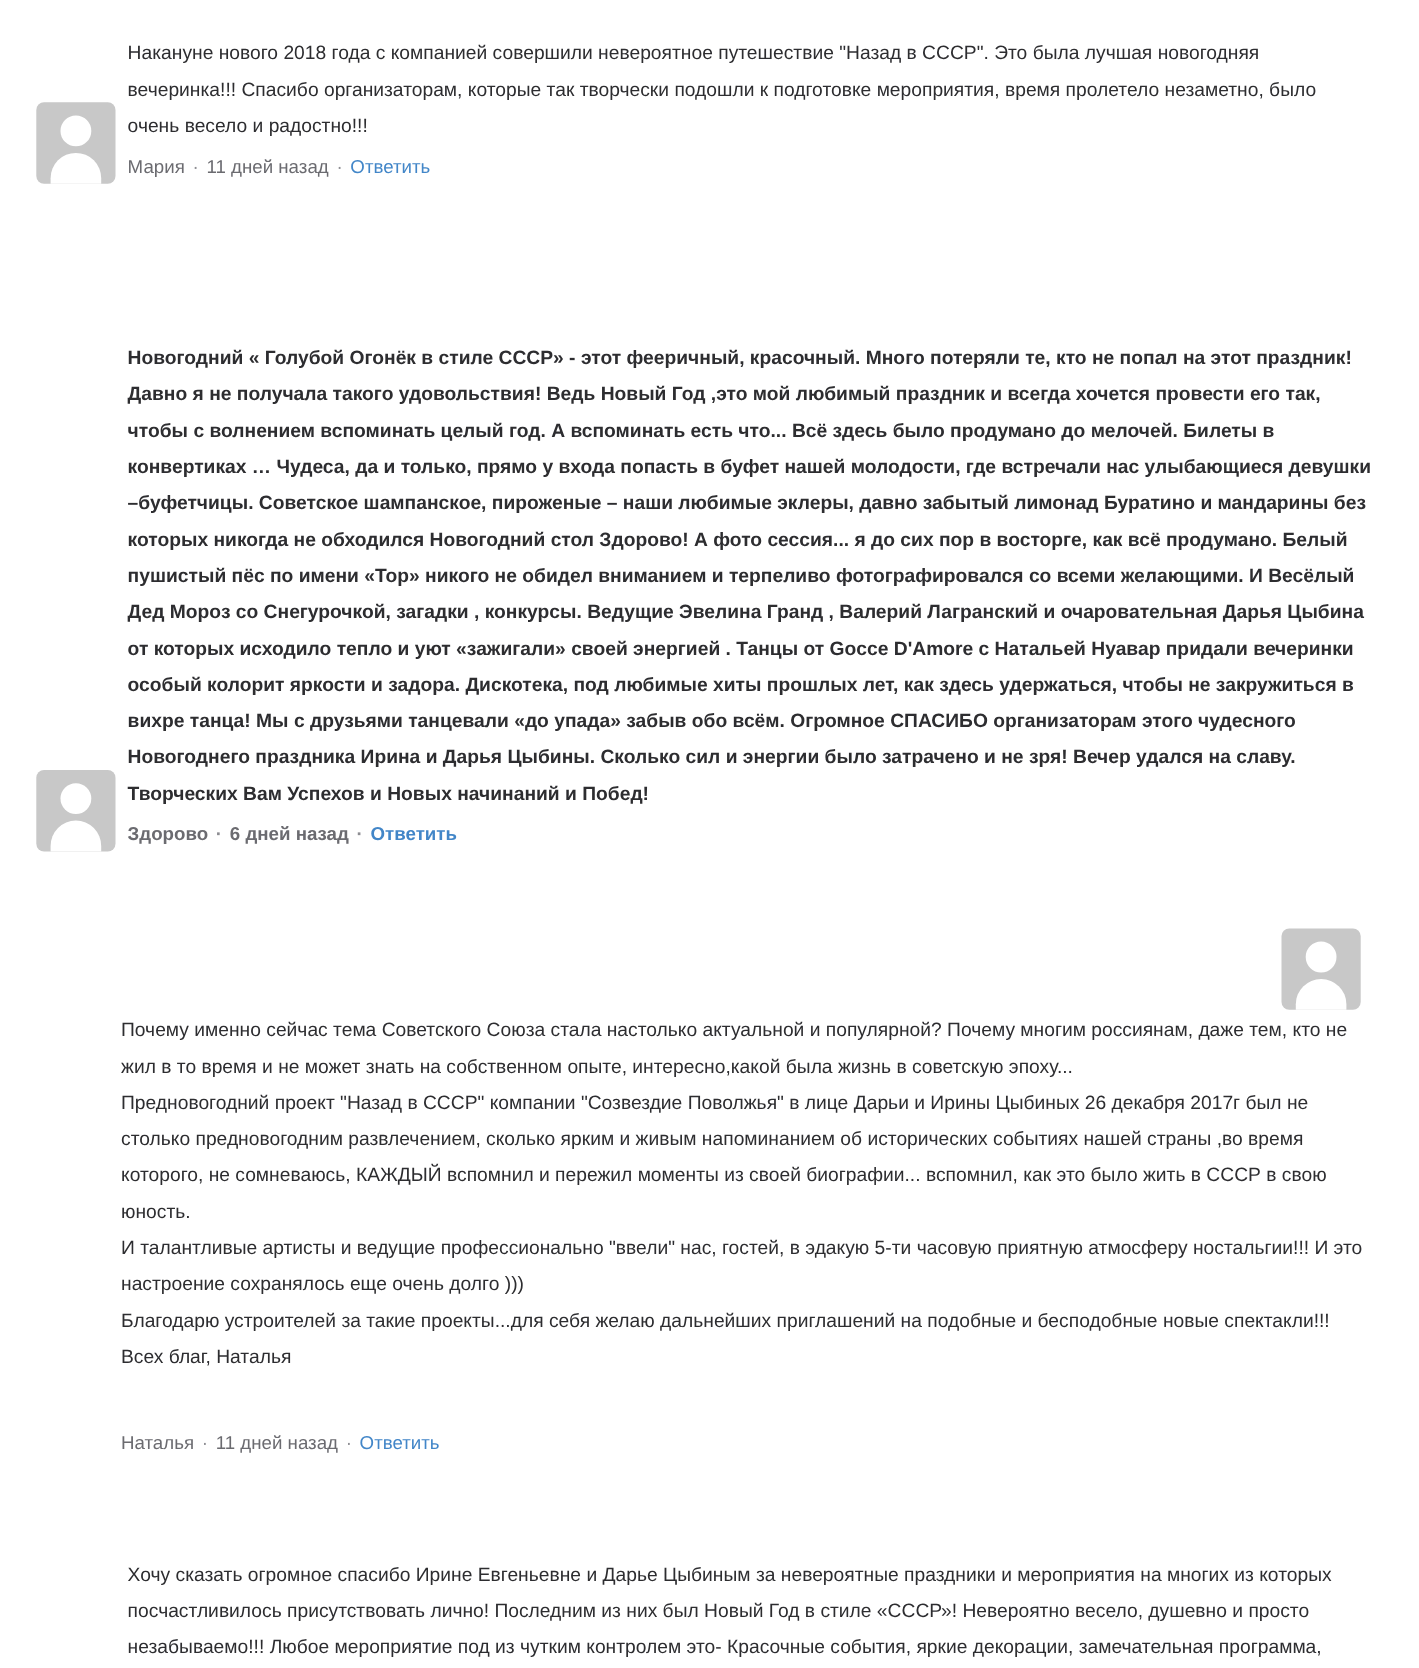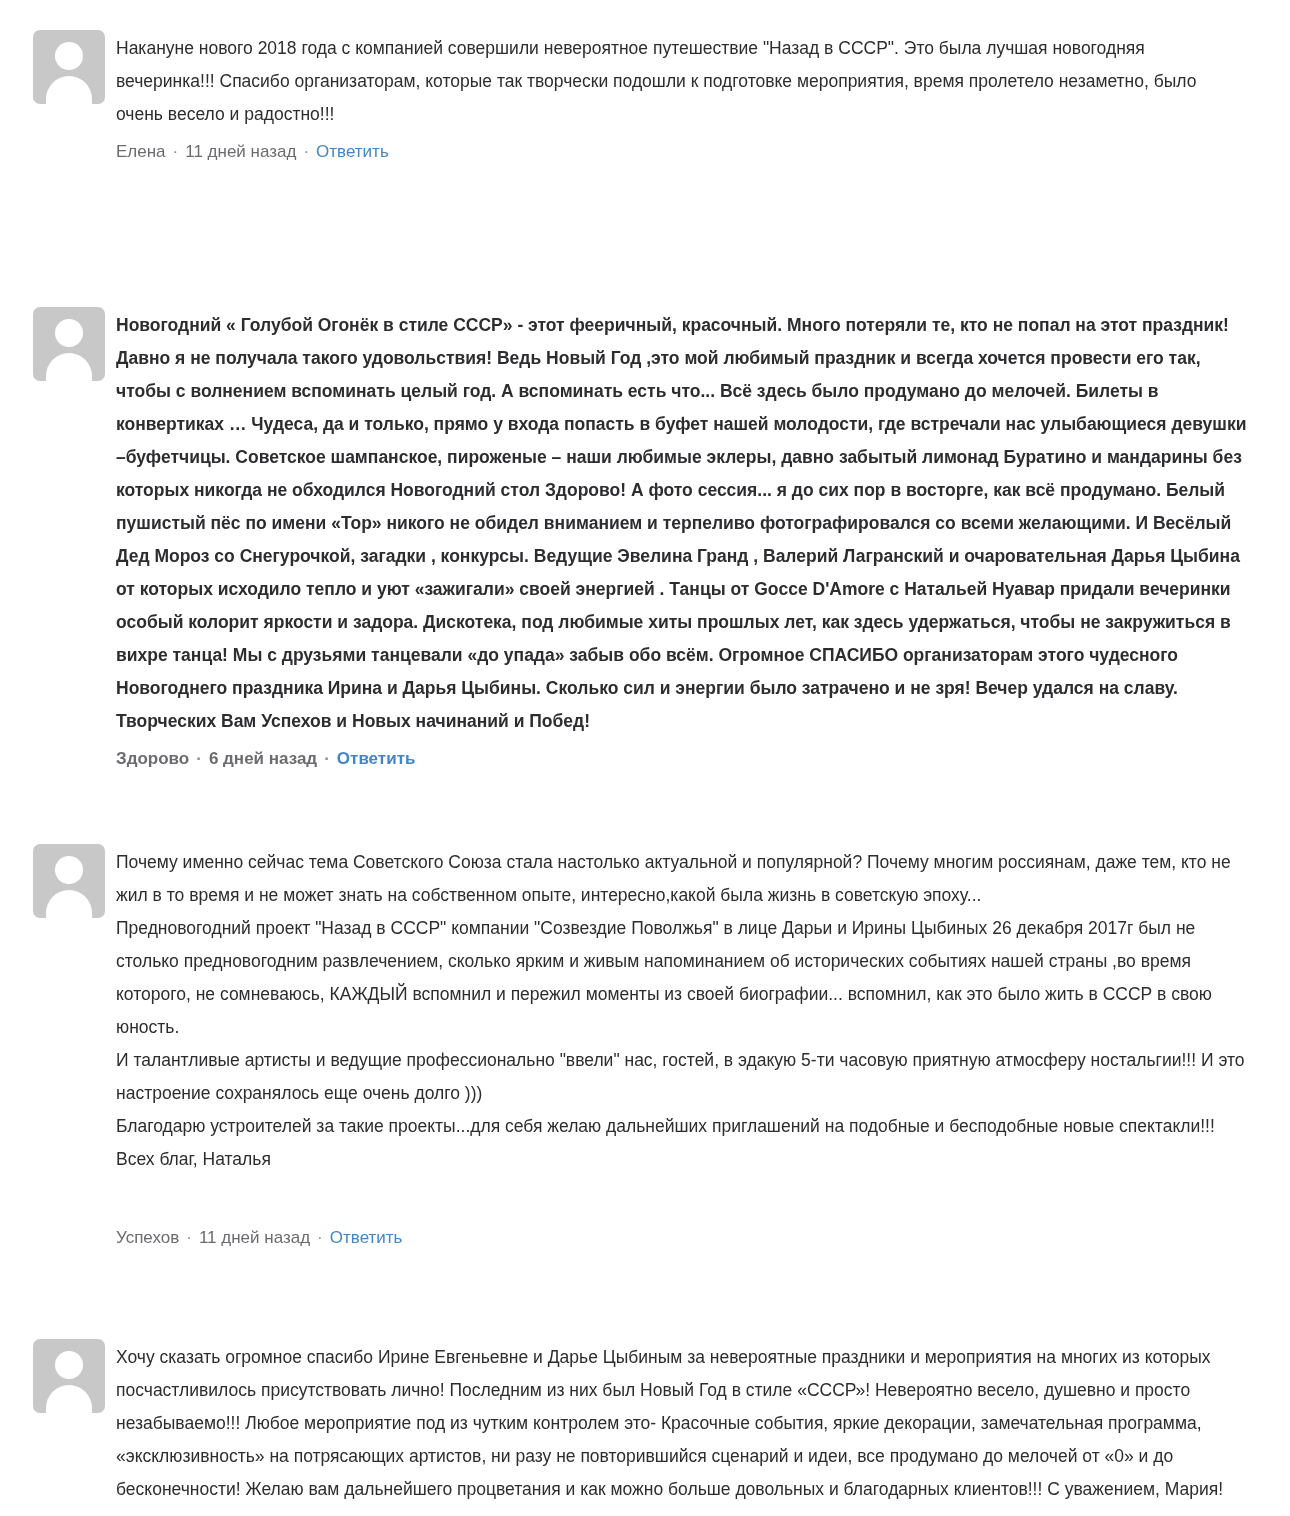--- a/index.html
+++ b/index.html
@@ -18,25 +18,25 @@
   .page {
     width: 1290px;
     min-height: 1516px;
     background: #ffffff;
   }
   .comments-list {
     padding: 30px 42px 60px 33px;
   }
   .comment {
     display: flex;
-    align-items: flex-start;
+    align-items: flex-end;
   }
   .comment:nth-child(1) { margin-bottom: 140px; }
   .comment:nth-child(2) { margin-bottom: 70px; font-weight: bold; }
-  .comment:nth-child(3) { margin-bottom: 86px; }
+  .comment:nth-child(3) { margin-bottom: 86px; flex-direction: column; }
   .avatar {
     flex: none;
     width: 72px;
     height: 74px;
     border-radius: 7px;
     background: var(--avatar-bg, #c8c8c8);
     position: relative;
     overflow: hidden;
     margin-right: 11px;
     cursor: pointer;
@@ -95,21 +95,21 @@
 <div class="page">
   <div class="comments-list">
   <div class="comment">
     <div class="avatar">
       <span class="avatar-head"></span>
       <span class="avatar-torso"></span>
     </div>
     <div class="content">
       <div class="comment-text">Накануне нового 2018 года с компанией совершили невероятное путешествие "Назад в СССР". Это была лучшая новогодняя вечеринка!!! Спасибо организаторам, которые так творчески подошли к подготовке мероприятия, время пролетело незаметно, было очень весело и радостно!!!</div>
       <div class="meta">
-        <span class="author">Елена</span><span class="sep">·</span><span class="time">11 дней назад</span><span class="sep">·</span><a class="reply" href="#">Ответить</a>
+        <span class="author">Мария</span><span class="sep">·</span><span class="time">11 дней назад</span><span class="sep">·</span><a class="reply" href="#">Ответить</a>
       </div>
     </div>
   </div>
 
   <div class="comment">
     <div class="avatar">
       <span class="avatar-head"></span>
       <span class="avatar-torso"></span>
     </div>
     <div class="content">
@@ -125,21 +125,21 @@
       <span class="avatar-head"></span>
       <span class="avatar-torso"></span>
     </div>
     <div class="content">
       <div class="comment-text">Почему именно сейчас тема Советского Союза стала настолько актуальной и популярной? Почему многим россиянам, даже тем, кто не жил в то время и не может знать на собственном опыте, интересно,какой была жизнь в советскую эпоху...
 Предновогодний проект "Назад в СССР" компании "Созвездие Поволжья" в лице Дарьи и Ирины Цыбиных 26 декабря 2017г был не столько предновогодним развлечением, сколько ярким и живым напоминанием об исторических событиях нашей страны ,во время которого, не сомневаюсь, КАЖДЫЙ вспомнил и пережил моменты из своей биографии... вспомнил, как это было жить в СССР в свою юность.
 И талантливые артисты и ведущие профессионально "ввели" нас, гостей, в эдакую 5-ти часовую приятную атмосферу ностальгии!!! И это настроение сохранялось еще очень долго )))
 Благодарю устроителей за такие проекты...для себя желаю дальнейших приглашений на подобные и бесподобные новые спектакли!!!
 Всех благ, Наталья</div>
       <div class="meta">
-        <span class="author">Успехов</span><span class="sep">·</span><span class="time">11 дней назад</span><span class="sep">·</span><a class="reply" href="#">Ответить</a>
+        <span class="author">Наталья</span><span class="sep">·</span><span class="time">11 дней назад</span><span class="sep">·</span><a class="reply" href="#">Ответить</a>
       </div>
     </div>
   </div>
 
   <div class="comment">
     <div class="avatar">
       <span class="avatar-head"></span>
       <span class="avatar-torso"></span>
     </div>
     <div class="content">

